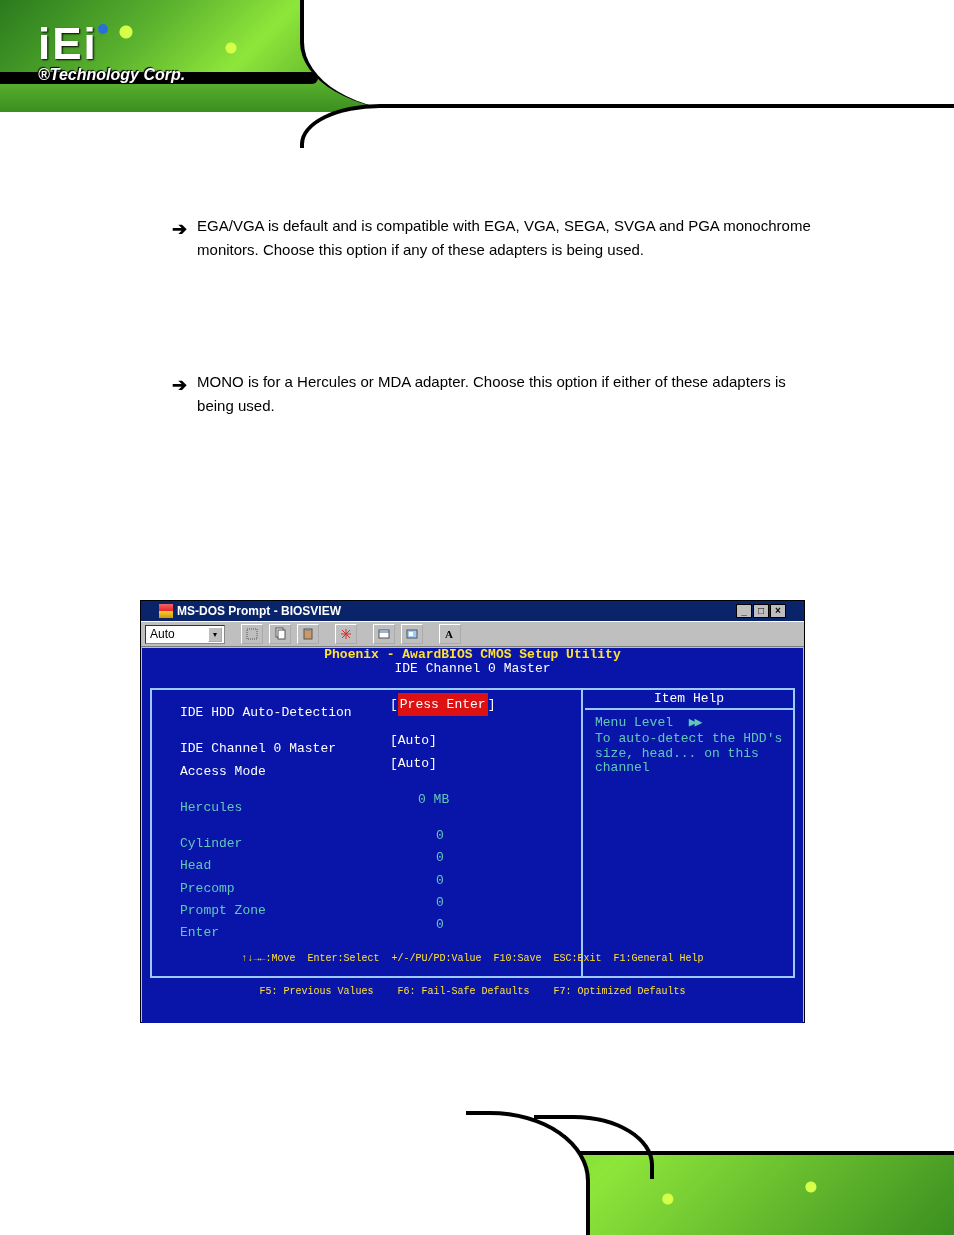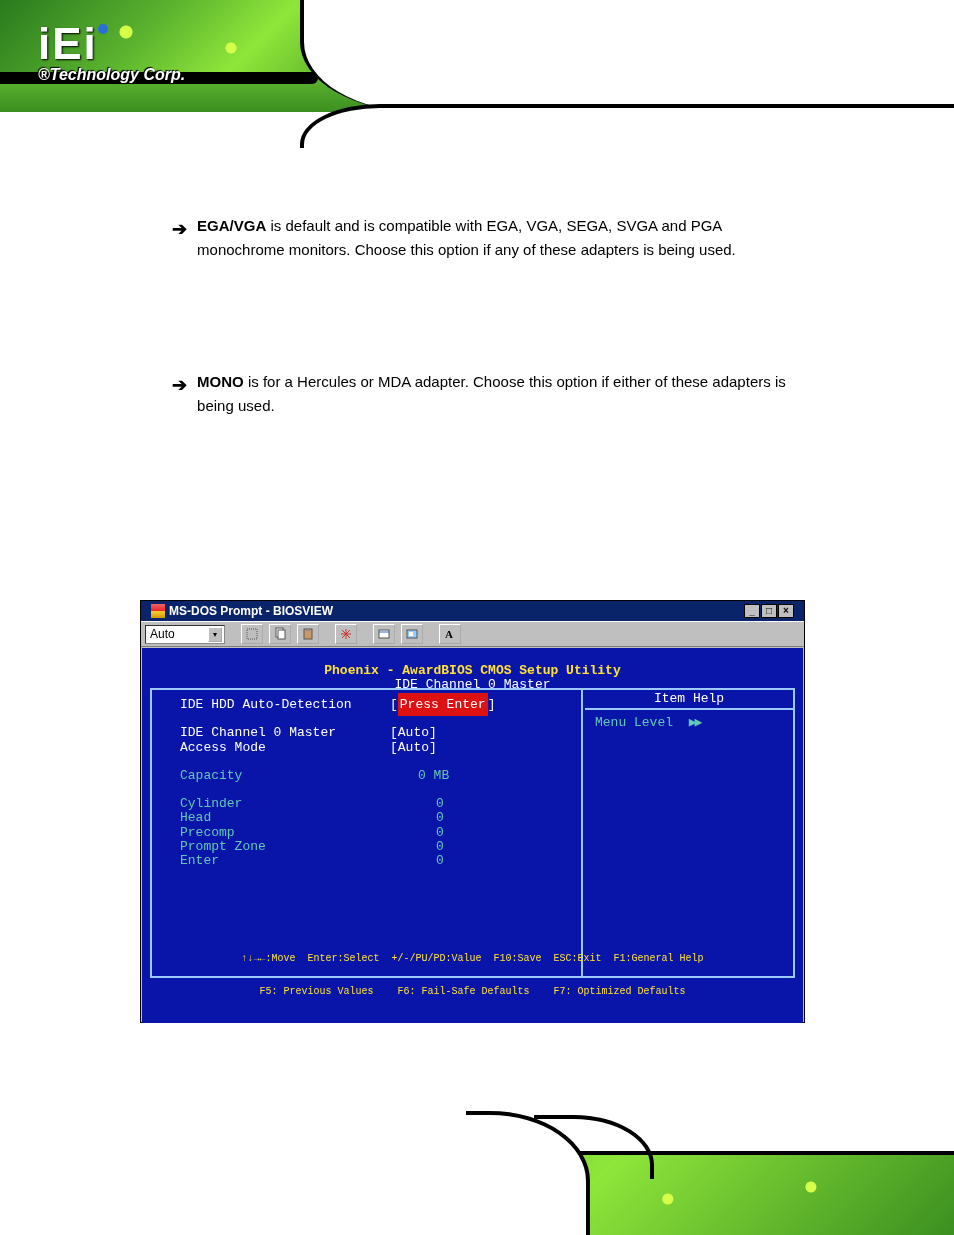--- a/index.html
+++ b/index.html
@@ -107,41 +107,41 @@
   .arrow-row {
     display:flex;
     gap: 10px;
   }
   .arrow-row .arr {
     font-size: 18px;
     font-weight: bold;
     flex: 0 0 auto;
     margin-top:1px;
   }
-  .arrow-row .txt b { font-weight: bold; }
+  .arrow-row .txt b { font-weight: normal; }
 
   
   .bios-window {
     position:absolute;
     top: 600px; left: 140px;
     width: 665px;
     height: 423px;
     background:#bfbfbf;
     border: 1px solid #000;
     font-family: "Courier New", monospace;
   }
   .titlebar {
     height: 20px;
     background: linear-gradient(#0a246a,#0a246a);
     color:#fff;
     display:flex;
     align-items:center;
     justify-content:space-between;
     font: bold 12px "Tahoma", Arial, sans-serif;
-    padding: 0 10px;
+    padding: 0 18px;
   }
   .titlebar .left { display:flex; align-items:center; gap:4px;}
   .titlebar .sysicon {
     width:14px;height:14px;
     background:
       linear-gradient(#e66,#e22) top/100% 50% no-repeat,
       linear-gradient(#fc3,#c90) bottom/100% 50% no-repeat;
   }
   .titlebar .btns { display:flex; gap:1px;}
   .winbtn {
@@ -187,21 +187,21 @@
     margin: 1px;
     background:#0915a8;
     color:#fff;
     font-size: 13px;
     line-height: 1.1;
     position:relative;
   }
   .bios-header{
     text-align:center;
     color:#ffe135;
-    padding-top:16px;
+    padding-top:0;
     font-weight:bold;
   }
   .bios-header .line2{ color:#fff; font-weight:normal;}
   .bios-frame{
     position:absolute;
     top:40px; left:8px;
     width:645px; height:290px;
     border:2px solid #9cc9ff;
   }
   .bios-inner-sep{
@@ -212,21 +212,21 @@
   }
   .bios-left{
     position:absolute;
     top:8px; left:28px;
     width:400px;
   }
   .bios-left .row{
     display:flex;
     white-space:pre;
   }
-  .bios-left .label{ width:210px; color:#fff;}
+  .bios-left .label{ width:210px; color:#fff;margin-top:8px;}
   .bios-left .value{ color:#fff;}
   .bios-left .value .br{ color:#fff;}
   .bios-left .value .hl{ background:#d11; color:#fff; padding:4px 2px;}
   .bios-left .dim .label,
   .bios-left .dim .value{ color:#62c7b9;}
   .bios-right{
     position:absolute;
     top:0; right:0;
     width:208px; height:100%;
   }
@@ -422,21 +422,21 @@
         <div class="row">
           <span class="label">IDE Channel 0 Master</span>
           <span class="value">[<span>Auto</span>]</span>
         </div>
         <div class="row">
           <span class="label">Access Mode</span>
           <span class="value">[<span>Auto</span>]</span>
         </div>
         <div style="height:14px"></div>
         <div class="row dim">
-          <span class="label">Capacity</span>
+          <span class="label">Hercules</span>
           <span class="value" style="padding-left:28px">0 MB</span>
         </div>
         <div style="height:14px"></div>
         <div class="row dim">
           <span class="label">Cylinder</span>
           <span class="value" style="padding-left:46px">0</span>
         </div>
         <div class="row dim">
           <span class="label">Head</span>
           <span class="value" style="padding-left:46px">0</span>
@@ -454,20 +454,21 @@
           <span class="value" style="padding-left:46px">0</span>
         </div>
       </div>
 
       <div class="bios-right">
         <div class="hdr">Item Help</div>
         <div class="body">
           <div class="ml">
             <span>Menu Level</span>&nbsp;&nbsp;<span class="tri">▶▶</span>
           </div>
+          <div>To auto-detect the HDD's size, head... on this channel</div>
         </div>
       </div>
     </div>
 
     <div class="bios-footer">
       <div>↑↓→←:Move  Enter:Select  +/-/PU/PD:Value  F10:Save  ESC:Exit  F1:General Help</div>
       <div>F5: Previous Values    F6: Fail-Safe Defaults    F7: Optimized Defaults</div>
     </div>
   </div>
 </div>

